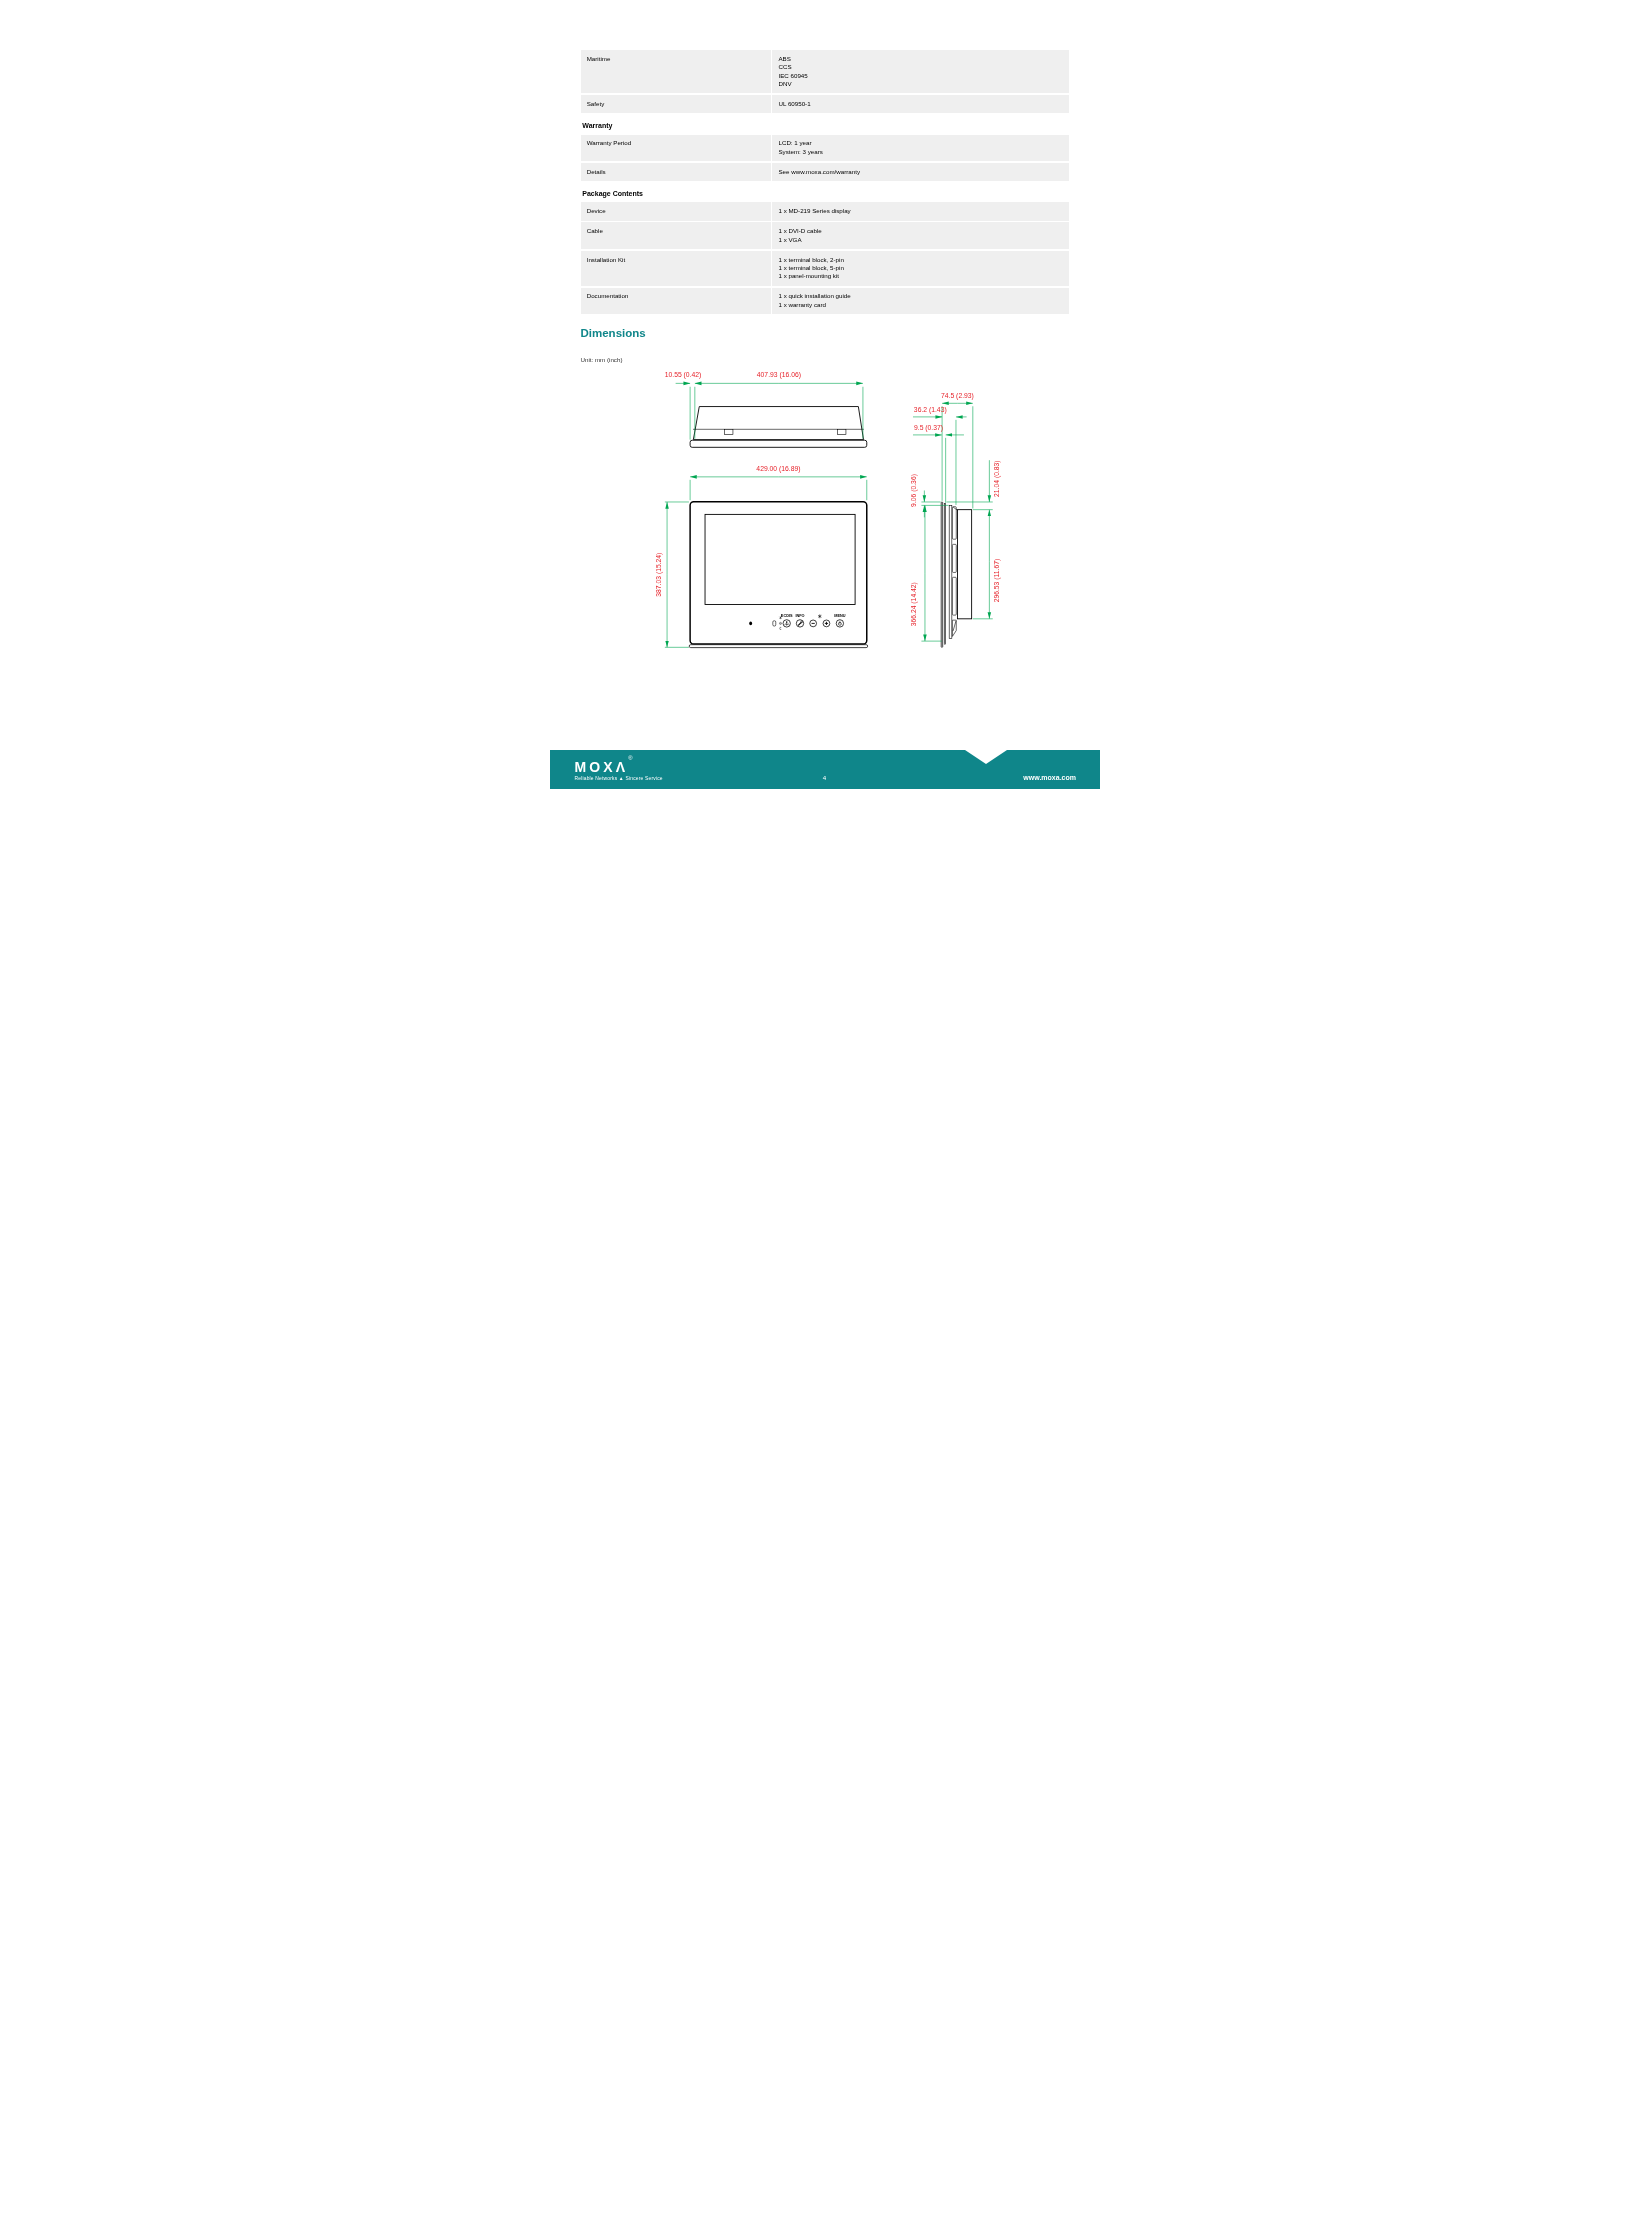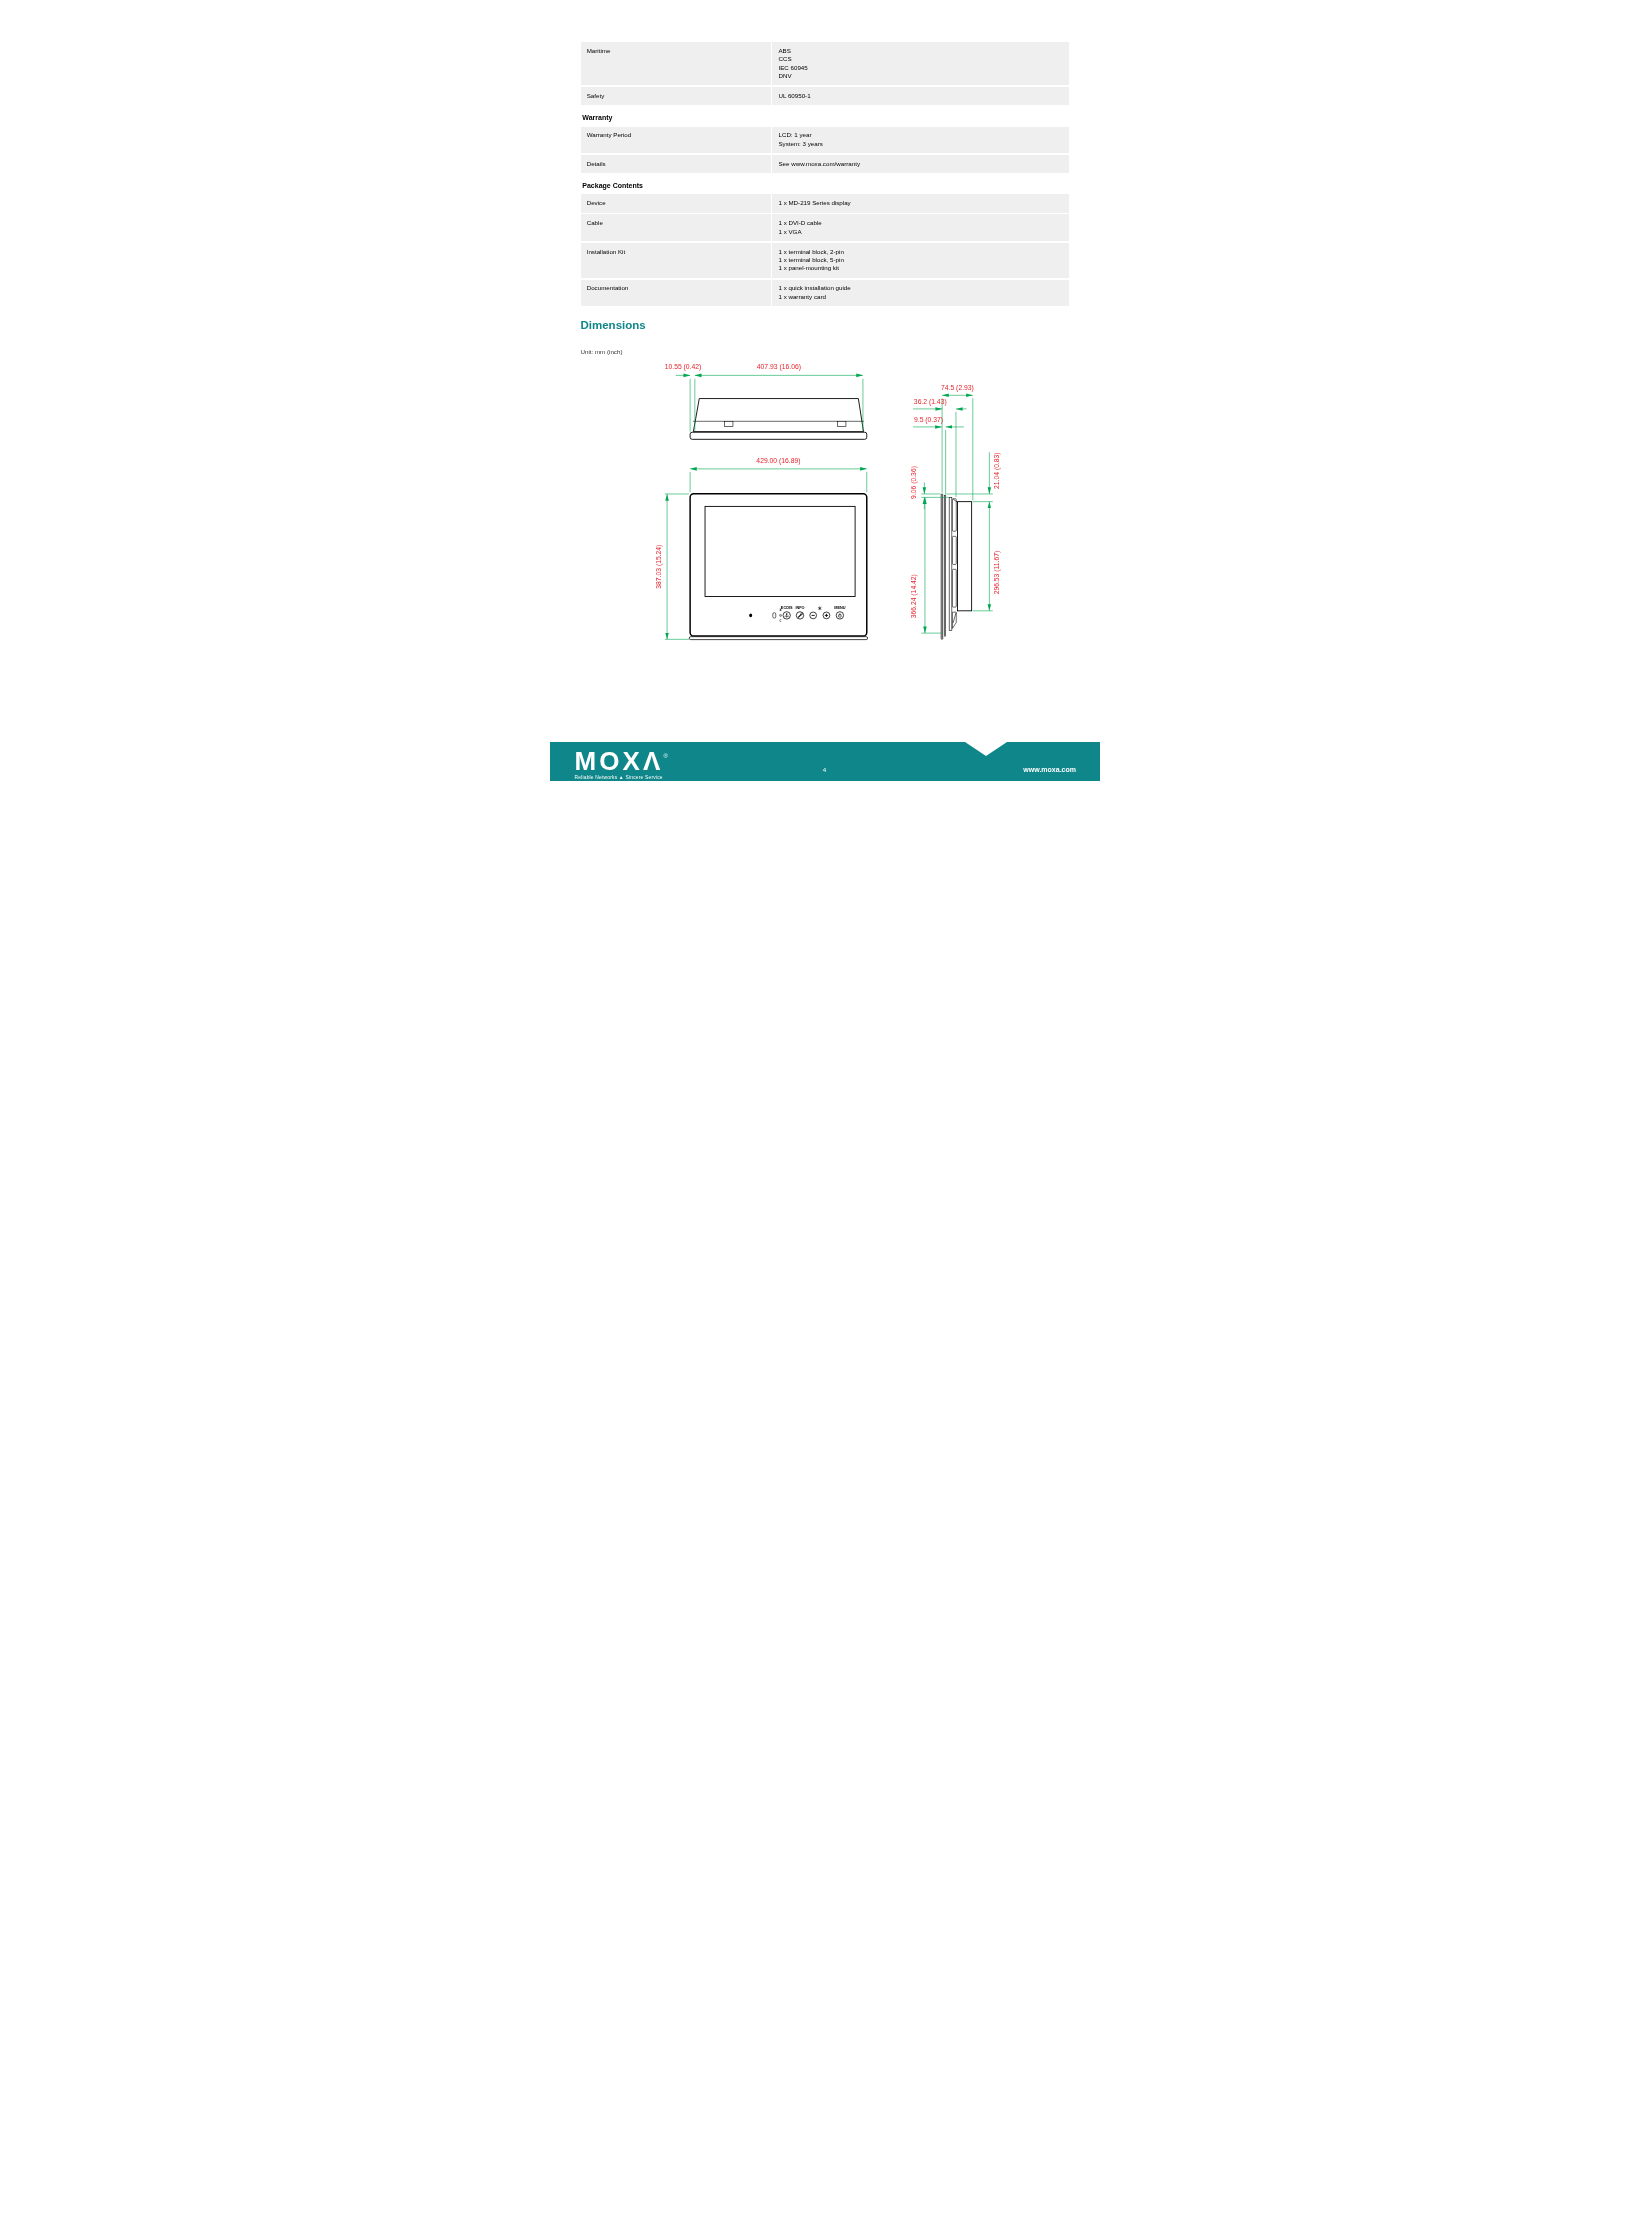--- a/index.html
+++ b/index.html
@@ -1,20 +1,20 @@
 <!DOCTYPE html>
 <html style="font-size:7px"><head>
 <meta charset="utf-8">
 <style>
   * { margin:0; padding:0; box-sizing:border-box; }
   html,body { background:#ffffff; }
   body { font-family:"Liberation Sans", sans-serif; color:#000; }
   .page {
     position:relative; width:550px; height:777px; background:#fff;
-    overflow:hidden; margin:4px auto;
+    overflow:hidden; margin:12px auto;
   }
   .content { padding:0 31px; }
 
   
   .tbl { display:flex; flex-direction:column; gap:1.8px; }
   .tbl-margin-top-1 { margin-top:38px; }
   .row { display:flex; gap:1.8px; }
   .cell { background:#efefef; padding:4.9px 6.2px; font-size:6.2px; line-height:8.4px; }
   .cell.lbl { flex:0 0 190px; }
   .cell.val { flex:1; }
@@ -35,21 +35,21 @@
   
   .footer {
     position:absolute; left:0; bottom:0; width:100%; height:39px;
   }
   .footer .band { position:absolute; inset:0; }
   .footer .notch {
     position:absolute; top:0; width:0; height:0;
     border-left:21px solid transparent; border-right:21px solid transparent;
   }
   .logo { position:absolute; left:25px; top:5.8px; color:#fff; line-height:1; }
-  .logo .word { font-size:26px; font-weight:bold; letter-spacing:3.1px; }
+  .logo .word { font-size:14px; font-weight:bold; letter-spacing:3.1px; }
   .logo .reg { font-size:5.8px; vertical-align:12.4px; letter-spacing:0; }
   .logo .tag { font-size:4.9px; letter-spacing:0.2px; margin-top:2.7px; display:block; }
   .pagenum { position:absolute; left:0; right:0; bottom:8px; text-align:center; color:#fff; font-size:6.2px; }
   .website { position:absolute; right:23.5px; bottom:8px; color:#fff; font-size:7px; font-weight:bold; }
 </style>
 </head>
 <body>
 
 <div class="page">
   <div class="content">

